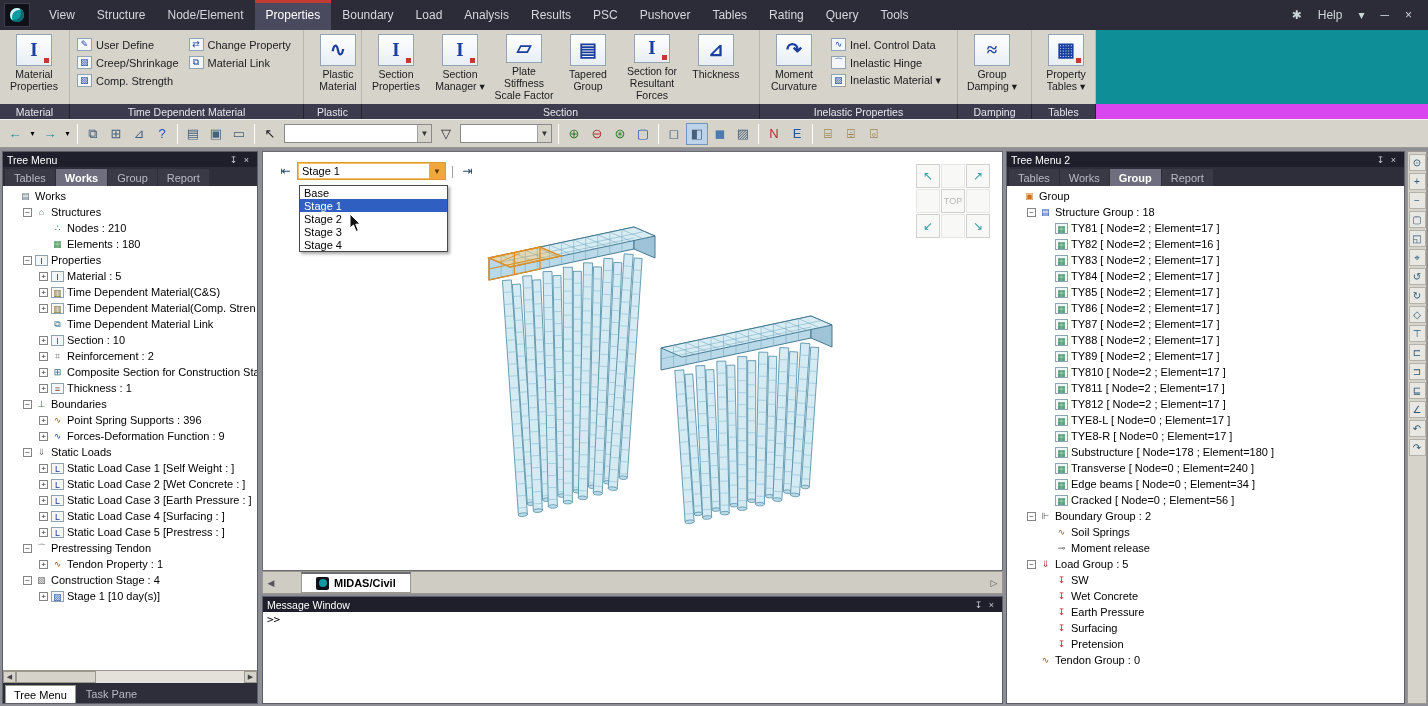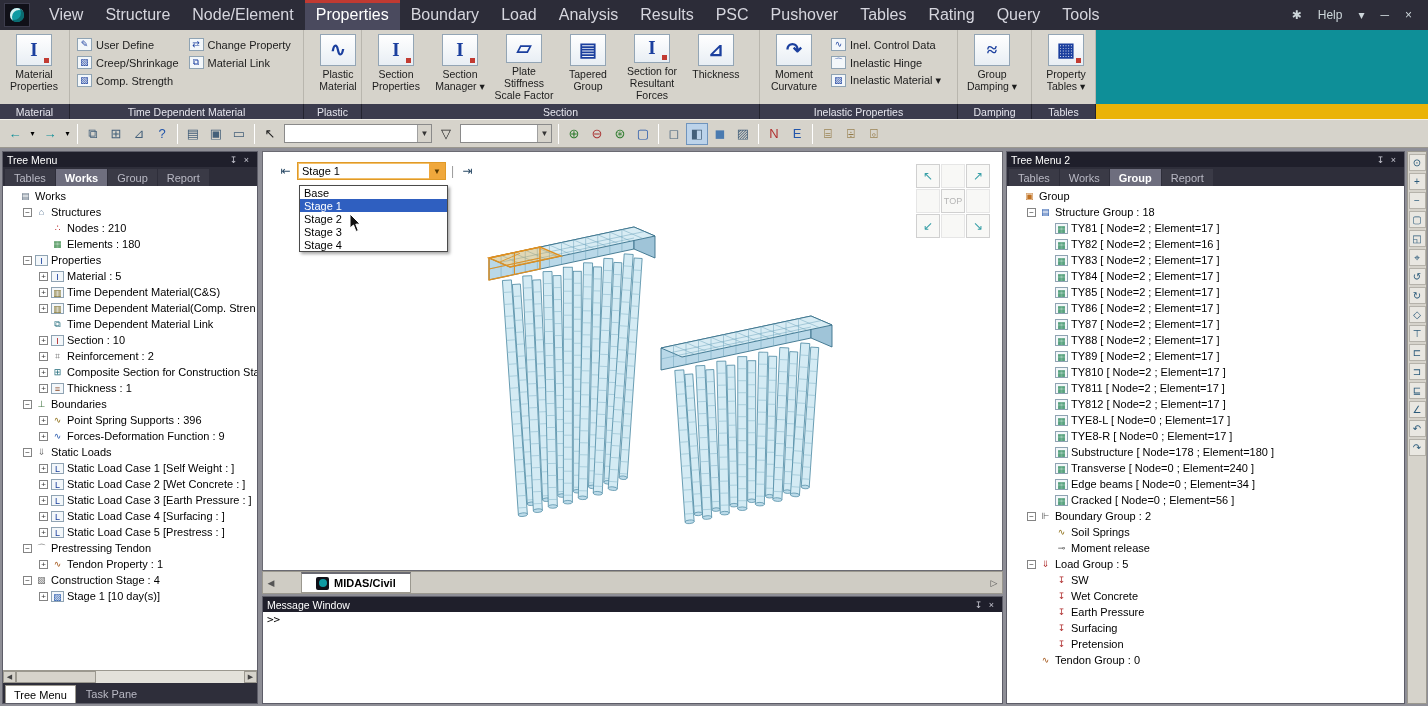--- a/index.html
+++ b/index.html
@@ -4,37 +4,37 @@
 <style>
 *{box-sizing:border-box;margin:0;padding:0;}
 html,body{width:1428px;height:706px;overflow:hidden;}
 body{font-family:"Liberation Sans",sans-serif;font-size:11px;background:#8e8e96;position:relative;}
 #app{position:absolute;inset:0;}
 
 
 #menubar{position:absolute;left:0;top:0;width:1428px;height:30px;background:#2c2c38;display:flex;align-items:center;color:#d6d6de;}
 #logo{width:26px;height:24px;margin:0 8px 0 4px;background:#101018;border:1px solid #3c3c4c;display:flex;align-items:center;justify-content:center;}
 #logo .swirl{width:14px;height:14px;border-radius:50%;background:#0e9aa2;box-shadow:inset -3px -2px 0 #0b6b70,inset 2px 2px 0 #d9f2f2;}
-.menu-item{padding:0 11px;font-size:16px;height:30px;display:flex;align-items:center;cursor:default;}
+.menu-item{padding:0 11px;font-size:12px;height:30px;display:flex;align-items:center;cursor:default;}
 .menu-item.active{background:#4a4a5e;color:#fff;box-shadow:inset 0 3px 0 #c03a32;}
 #menubar-right{margin-left:auto;display:flex;align-items:center;gap:4px;padding-right:10px;font-size:12px;color:#cdd6da;}
 .mb-ctl{padding:2px 6px;}
 
 
 #ribbon{position:absolute;left:0;top:30px;width:1428px;height:74px;background:#d6d3cb;display:flex;}
 .rb-group{height:74px;border-right:1px solid #b9b6ae;flex:0 0 auto;}
 .rb-items{display:flex;padding:3px 2px;height:100%;}
 .big-item{flex:0 0 auto;width:64px;display:flex;flex-direction:column;align-items:center;text-align:center;font-size:10.5px;line-height:1.15;color:#1c1c1c;padding-top:1px;}
 .big-icon{width:36px;height:32px;border:1px solid #93a5b5;background:linear-gradient(#ffffff,#e8eef4);color:#1b3f9e;font-family:"Liberation Serif",serif;font-weight:bold;font-size:19px;display:flex;align-items:center;justify-content:center;margin-bottom:2px;position:relative;}
 .big-icon.red-dot::after{content:"";position:absolute;right:2px;bottom:2px;width:5px;height:5px;background:#c23b32;}
 .small-col{display:flex;flex-direction:column;gap:5px;padding:5px 5px 0 5px;}
 .small-item{display:flex;align-items:center;gap:4px;font-size:11px;white-space:nowrap;color:#1c1c1c;}
 .small-icon{width:15px;height:13px;border:1px solid #8fa3b3;background:#f3f7fa;font-size:9px;line-height:11px;text-align:center;color:#1b3f9e;flex:0 0 auto;}
 .teal-fill{flex:1;background:#0e8f98;}
-#group-strip{position:absolute;left:0;top:104px;width:1428px;height:15px;background:#eab308;display:flex;}
+#group-strip{position:absolute;left:0;top:104px;width:1428px;height:15px;background:#d946ef;display:flex;}
 .strip-seg{height:15px;background:#3b3b4d;border-right:1px solid #23232f;color:#e6e6ee;font-size:10.5px;display:flex;align-items:center;justify-content:center;flex:0 0 auto;}
 
 
 #toolbar2{position:absolute;left:0;top:119px;width:1428px;height:29px;background:#d6d3cb;border-top:1px solid #f2f0ea;border-bottom:1px solid #9b988f;display:flex;align-items:center;padding:0 4px;gap:1px;}
 .tb-btn{width:22px;height:22px;display:flex;align-items:center;justify-content:center;font-size:13px;border:1px solid transparent;flex:0 0 auto;}
 .tb-btn.narrow{width:11px;font-size:8px;}
 .tb-btn.pressed{background:#bcd3ea;border:1px solid #6f94bd;}
 .tb-divider{width:1px;height:20px;background:#a9a69d;margin:0 3px;border-right:1px solid #fff;flex:0 0 auto;}
 .tb-combo{height:19px;background:#fff;border:1px solid #8a8a8a;display:flex;align-items:center;margin:0 2px;flex:0 0 auto;}
 .tb-combo-val{flex:1;}

